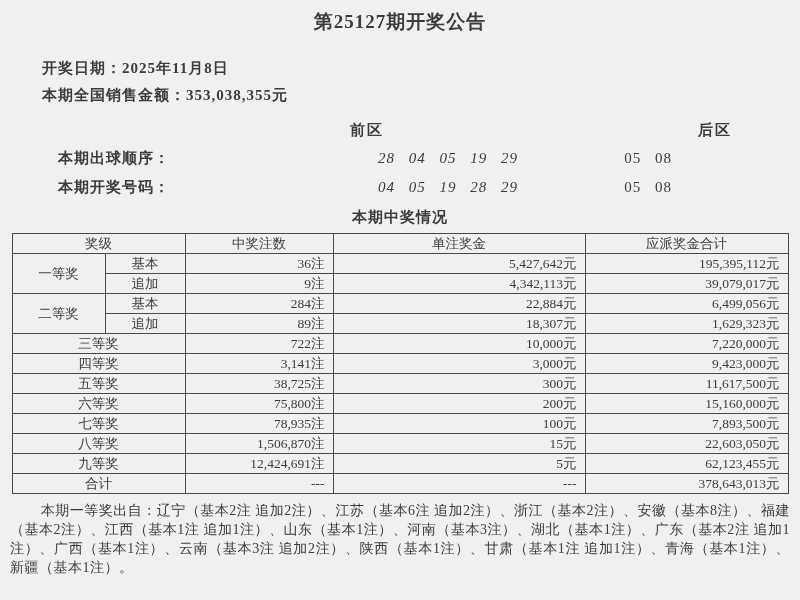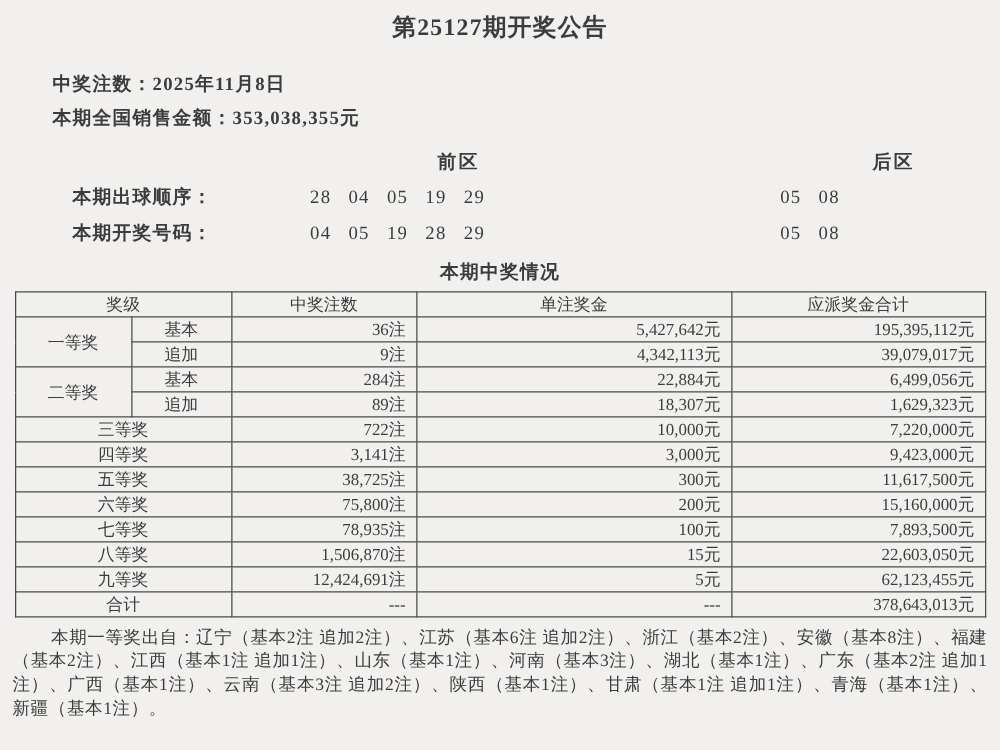--- a/index.html
+++ b/index.html
@@ -53,23 +53,24 @@
     padding-left: 16px;
   }
   .ball-label {
     margin-left: 42px;
     width: 190px;
     font-weight: 700;
     letter-spacing: 1px;
   }
   .ball-front {
     width: 270px;
-    text-align: left;
+    text-align: right;
     word-spacing: 9px;
     letter-spacing: 1px;
+    font-style: italic;
   }
   .ball-rear {
     width: 200px;
     margin-left: 30px;
     text-align: center;
     word-spacing: 9px;
     letter-spacing: 1px;
   }
   .section-title {
     margin: 11px 0 6px 0;
@@ -108,21 +109,21 @@
   }
 </style>
 </head>
 <body>
 
 <div class="page">
 
   <h1 class="title">第25127期开奖公告</h1>
 
   <div class="info-block">
-    <div>中奖注数：2025年11月8日</div>
+    <div>开奖日期：2025年11月8日</div>
     <div>本期全国销售金额：353,038,355元</div>
   </div>
 
   <div class="zones-row">
     <div class="zones-spacer"></div>
     <div class="zone-front">前区</div>
     <div class="zone-rear">后区</div>
   </div>
 
   <div class="ball-row">

